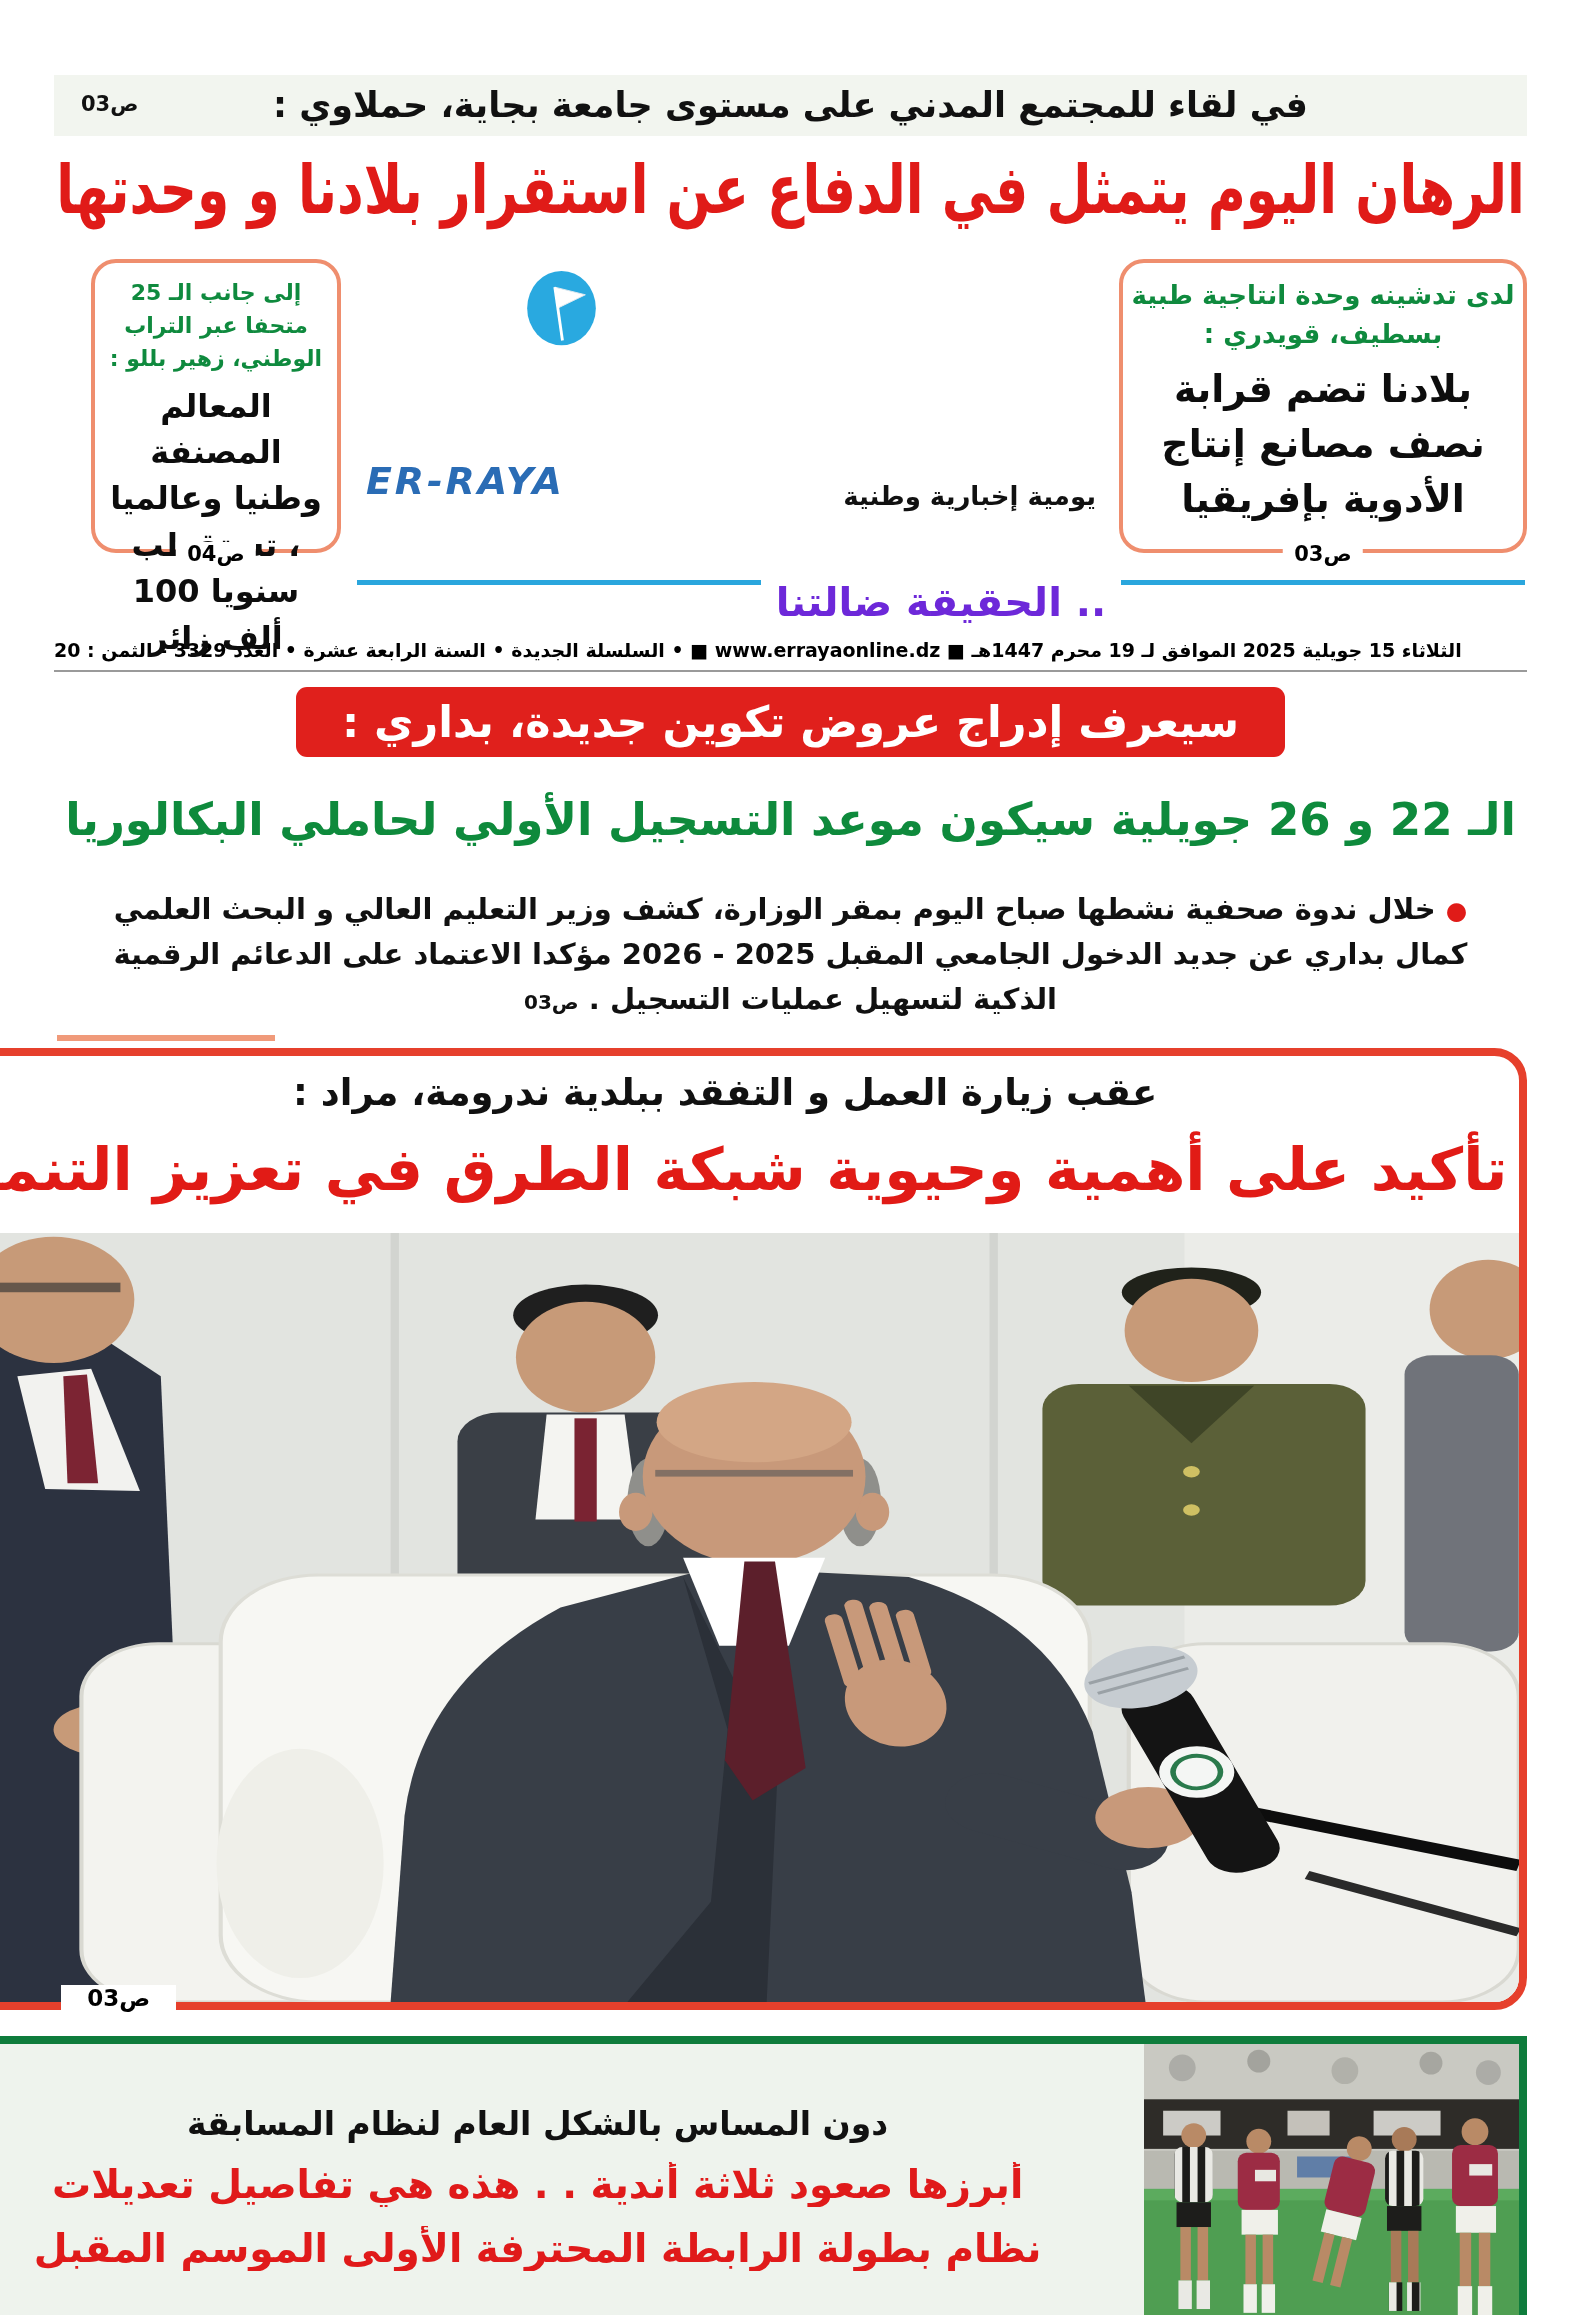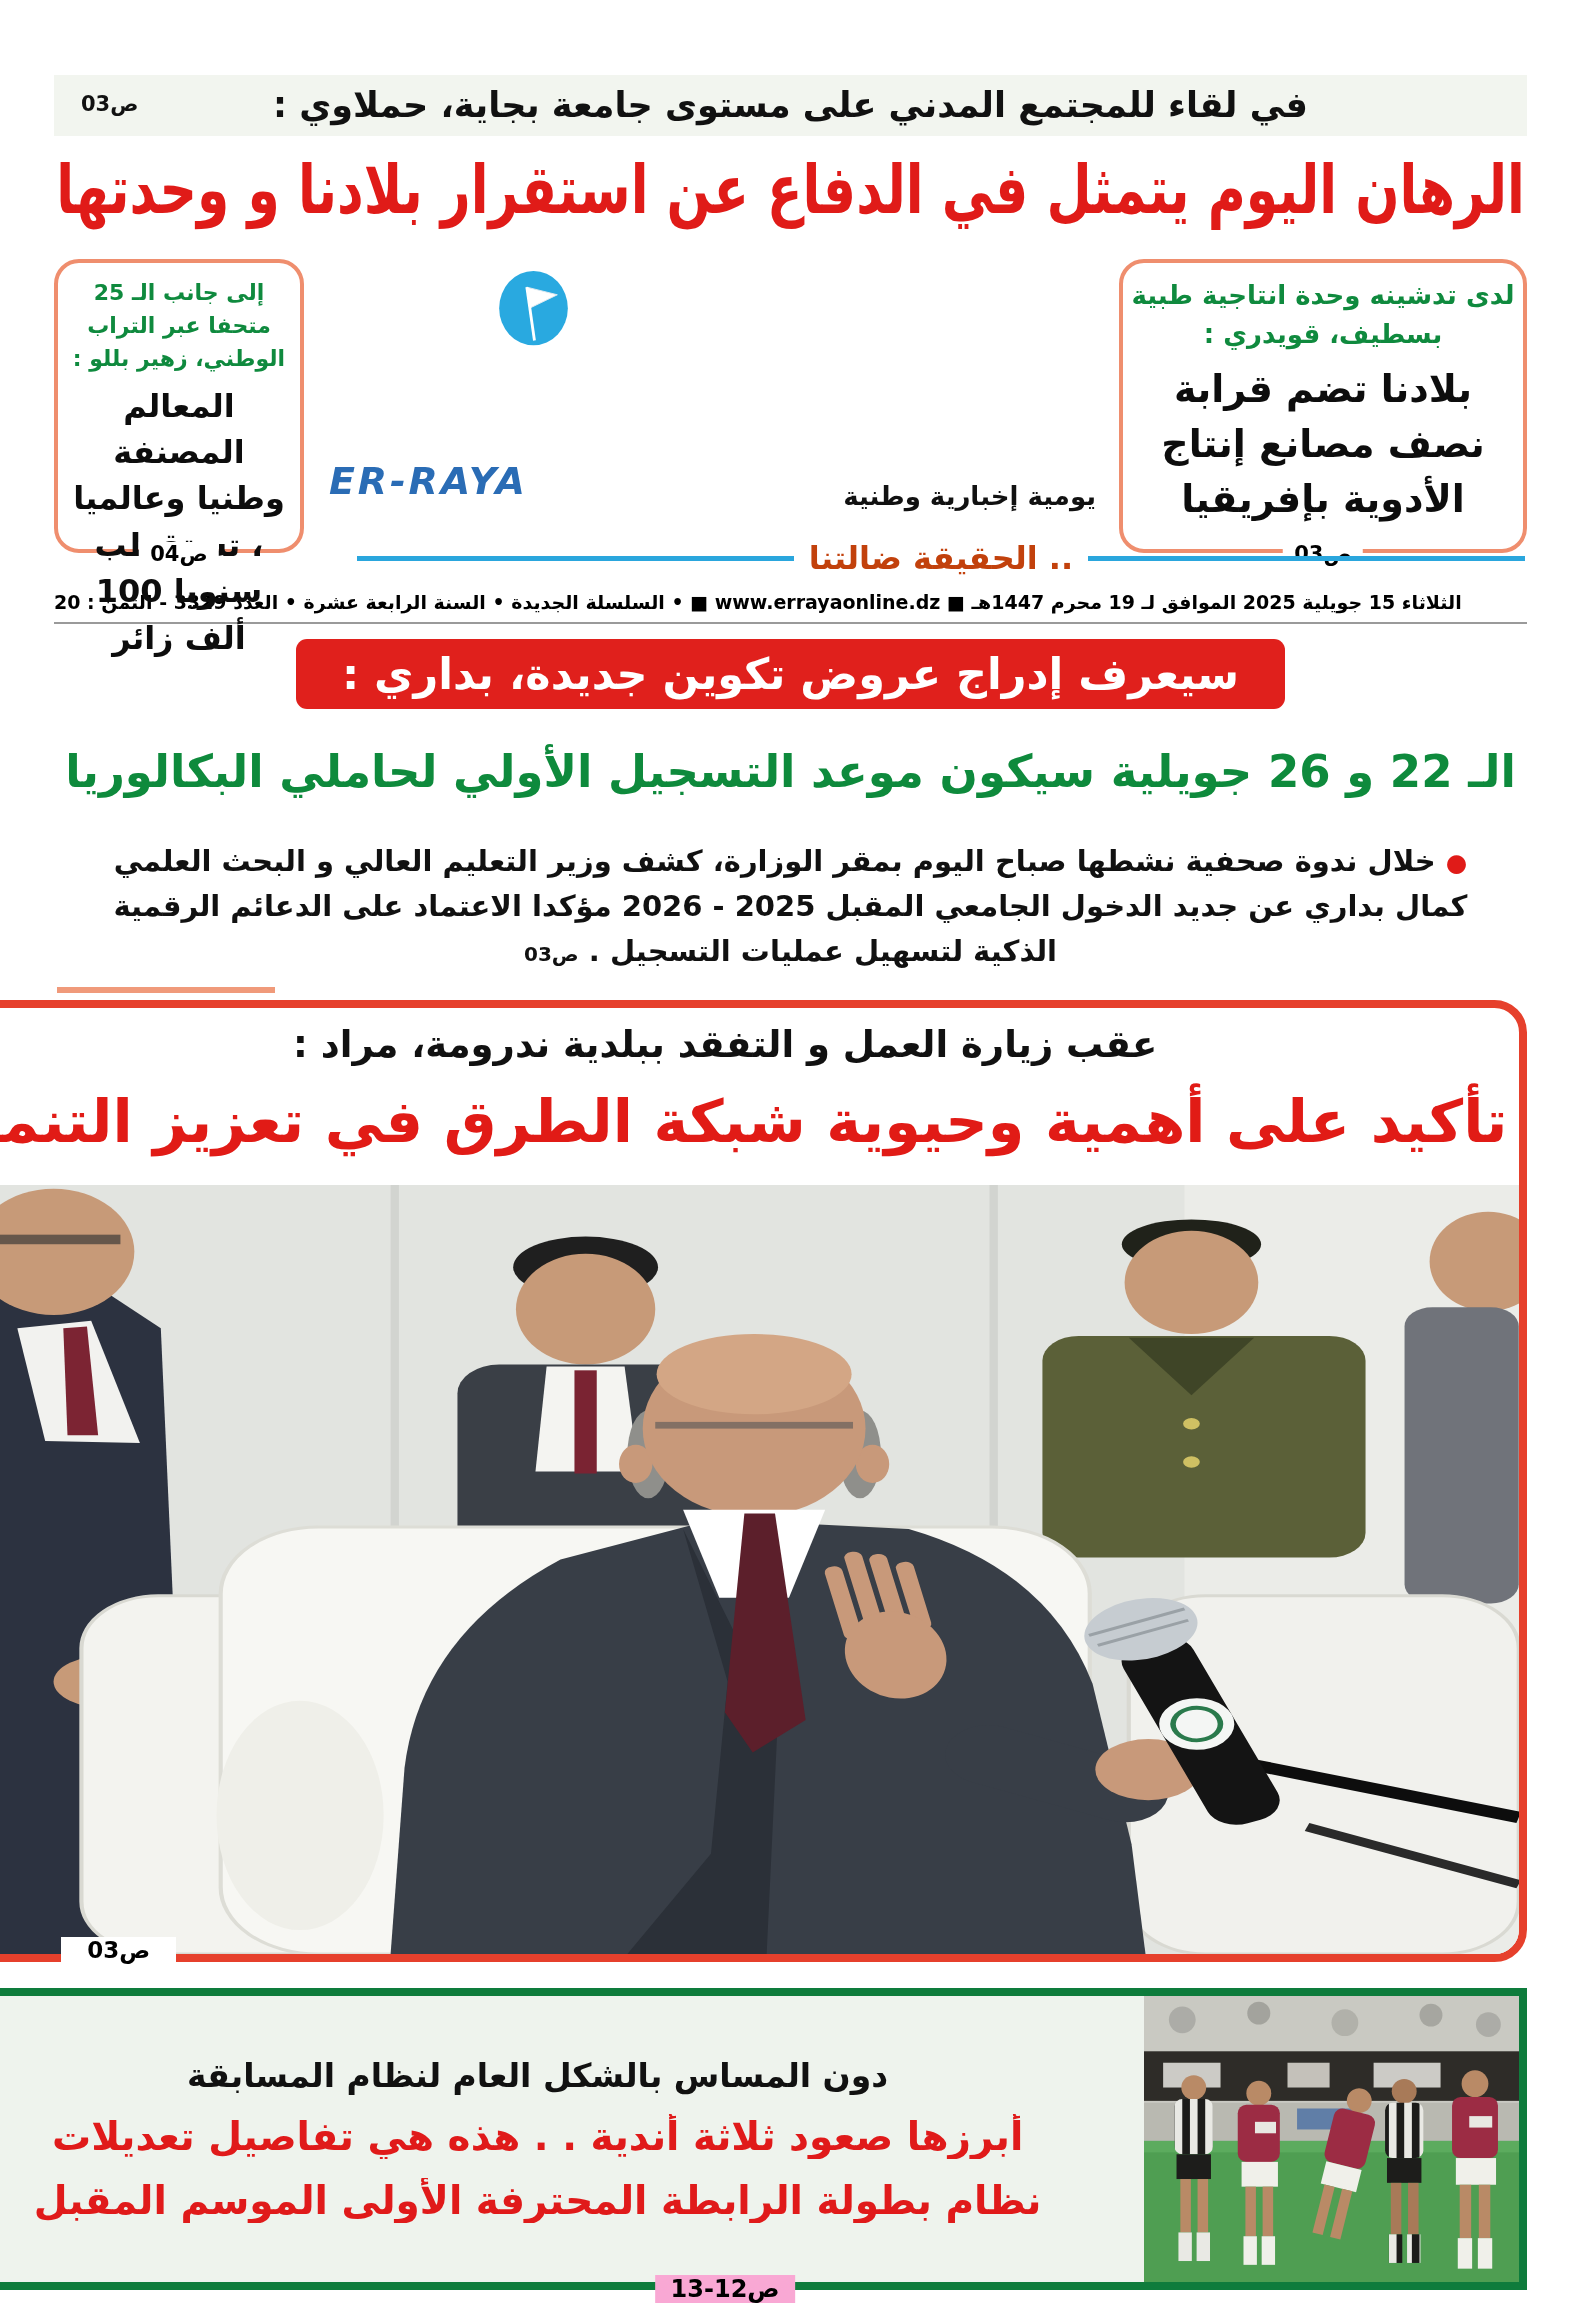--- a/index.html
+++ b/index.html
@@ -14,35 +14,35 @@
   .red-big{color:#e01b18;font-weight:bold;font-size:59px;line-height:107px;}
   
   .masthead{margin:5.7px 54px 0;display:flex;gap:11.5px;height:294px;}
   .side-box{border:4.8px solid #ef8e6e;border-radius:25px;background:#fff;text-align:center;
     position:relative;padding:13.4px 7.6px 7.6px;}
   .side-box .kick{color:#0f8a3e;font-weight:bold;line-height:1.5;}
   .side-box .head{color:#0d0d0d;font-weight:bold;line-height:1.45;margin-top:7.6px;}
   .box-r{width:408px;}
   .box-r .kick{font-size:26px;}
   .box-r .head{font-size:38px;}
-  .box-l{width:250px;}
+  .box-l{width:250px;margin-left:37px;}
   .box-l .kick{font-size:22px;}
   .box-l .head{font-size:32px;}
   .chip{position:absolute;bottom:-17px;left:50%;transform:translateX(-50%);background:#fff;
     padding:0 11.5px;font-size:21px;font-weight:bold;white-space:nowrap;}
   .logo-cell{flex:1;position:relative;}
   .logo-ar{font-size:189px;line-height:239px;font-weight:bold;color:#000;text-align:center;
     letter-spacing:-3.8px;}
   .flag-badge{position:absolute;top:11.5px;left:23%;width:71px;height:82px;}
   .erraya{position:absolute;bottom:50px;left:13.4px;color:#2a6cb5;font-size:38px;font-weight:bold;
     font-style:italic;letter-spacing:2.9px;direction:ltr;}
   .tagline{position:absolute;bottom:42px;right:11.5px;font-size:26px;font-weight:bold;color:#111;}
   .slogan-row{margin:-13.4px 56px 0 357px;display:flex;align-items:center;gap:15.3px;position:relative;z-index:3;}
   .slogan-row .line{flex:1;height:4.8px;background:#2aa6dd;}
-  .slogan-row .slg{color:#c2410c;font-size:32px;font-weight:bold;white-space:nowrap;}
+  .slogan-row .slg{color:#6d28d9;font-size:40px;font-weight:bold;white-space:nowrap;margin-top:40px;}
   
   .dateline{margin:3.8px 54px 0;padding:9.6px 0 9.6px;border-bottom:2.9px solid #9a9a9a;
     font-size:26px;font-weight:bold;text-align:left;overflow:hidden;white-space:nowrap;}
   
   .lead-banner{margin:15.3px auto 0;width:fit-content;background:#e0201c;color:#fff;border-radius:11px;
     padding:9.6px 46px;font-size:43px;font-weight:bold;}
   .green-wrap{margin:13.4px 54px 0;overflow:hidden;text-align:center;height:107px;}
   .green-big{color:#0e8a3c;font-weight:bold;font-size:65px;line-height:99px;}
   .lead-summary{margin:9.6px 75px 0;font-size:29px;font-weight:bold;text-align:center;line-height:1.55;color:#111;}
   .bullet{color:#e01b18;font-size:0.85em;}

